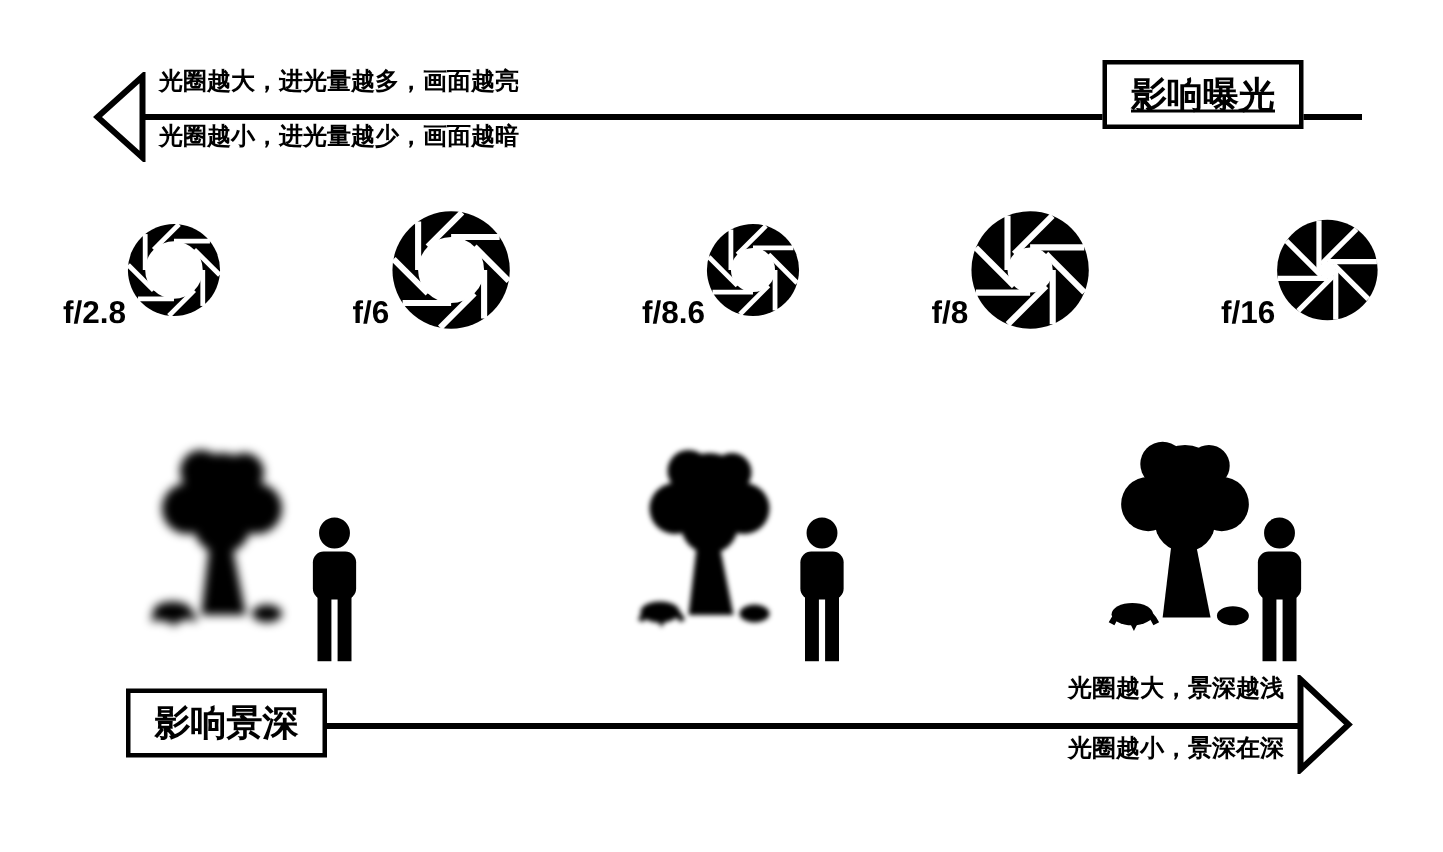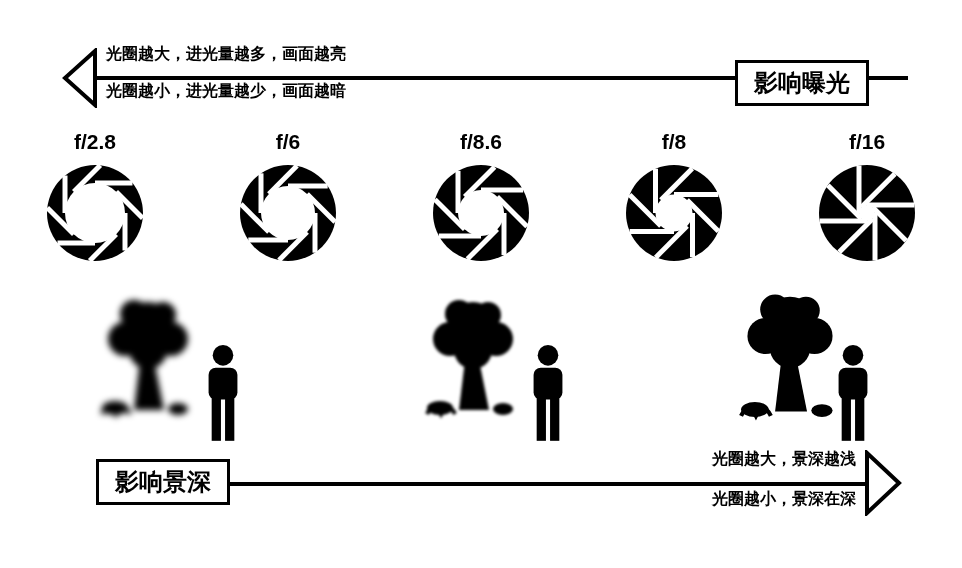--- a/index.html
+++ b/index.html
@@ -14,21 +14,21 @@
   .txt { position: absolute; font-size: 16px; font-weight: 700; white-space: nowrap; z-index: 1; }
   .hline { position: absolute; height: 4px; background: #000; z-index: 0; }
   .label-box {
     position: absolute; border: 3px solid #000; background: #fff;
     padding: 4px 16px; font-size: 24px; font-weight: 700; z-index: 2; white-space: nowrap;
   }
   .tri { position: absolute; z-index: 1; }
 
   
   .ap-row { position: absolute; left: 42px; top: 130px; width: 878px; display: flex; justify-content: space-between; z-index: 1; }
-  .ap-col { display: flex; flex-direction: column; align-items: center; width: 106px; }
+  .ap-col { display: flex; align-items: flex-end; width: 106px; }
   .ap-label { font-size: 21px; font-weight: 700; margin-bottom: 9px; }
   .ap-icon { width: 100px; height: 100px; display: block; }
 
   
   .scene { position: absolute; width: 235px; height: 168px; z-index: 1; }
   .scene svg { position: absolute; }
   .blur-strong { filter: blur(3.2px); }
   .blur-mid { filter: blur(1.7px); }
 
   .align-right { text-align: right; }
@@ -64,21 +64,21 @@
       </symbol>
     </defs>
   </svg>
 
   <svg class="tri" style="left:62px; top:48px" width="36" height="60" viewBox="0 0 36 60">
     <polygon points="33,3 3,30 33,57" fill="#fff" stroke="#000" stroke-width="4"></polygon>
   </svg>
   <div class="hline" style="left:92px; top:76px; width:816px;"></div>
   <div class="txt" style="left:106px; top:44px;">光圈越大，进光量越多，画面越亮</div>
   <div class="txt" style="left:106px; top:81px;">光圈越小，进光量越少，画面越暗</div>
-  <div class="label-box" style="left:735px; top:60px;">影响曝光</div>
+  <div class="label-box" style="left:735px; top:40px;text-decoration:underline;">影响曝光</div>
 
   <div class="ap-row">
       <div class="ap-col">
         <div class="ap-label">f/2.8</div>
         <svg viewBox="0 0 100 100" class="ap-icon">
           <circle cx="50" cy="50" r="48" fill="#000"></circle>
           <line x1="80.00" y1="50.00" x2="80.00" y2="87.47" stroke="#fff" stroke-width="5"></line>
           <line x1="71.21" y1="71.21" x2="44.72" y2="97.71" stroke="#fff" stroke-width="5"></line>
           <line x1="50.00" y1="80.00" x2="12.53" y2="80.00" stroke="#fff" stroke-width="5"></line>
           <line x1="28.79" y1="71.21" x2="2.29" y2="44.72" stroke="#fff" stroke-width="5"></line>
@@ -170,20 +170,20 @@
   <div class="scene" style="left:718px; top:286px;">
     <svg style="left:8px; top:0;" width="128" height="149" viewBox="0 0 120 140">
         <use href="#sym-tree"></use>
       </svg>
     <svg style="left:104px; top:58px;" width="62" height="103" viewBox="0 0 60 100">
         <use href="#sym-person"></use>
       </svg>
   </div>
 
   <div class="hline" style="left:150px; top:482px; width:716px;"></div>
-  <div class="label-box" style="left:96px; top:459px;">影响景深</div>
+  <div class="label-box" style="left:84px; top:459px;">影响景深</div>
   <svg class="tri" style="left:864px; top:450px;" width="38" height="66" viewBox="0 0 38 66">
     <polygon points="3,3 35,33 3,63" fill="#fff" stroke="#000" stroke-width="4"></polygon>
   </svg>
   <div class="txt align-right" style="right:106px; top:449px;">光圈越大，景深越浅</div>
   <div class="txt align-right" style="right:106px; top:489px;">光圈越小，景深在深</div>
 
 </div>
 
 </body></html>

